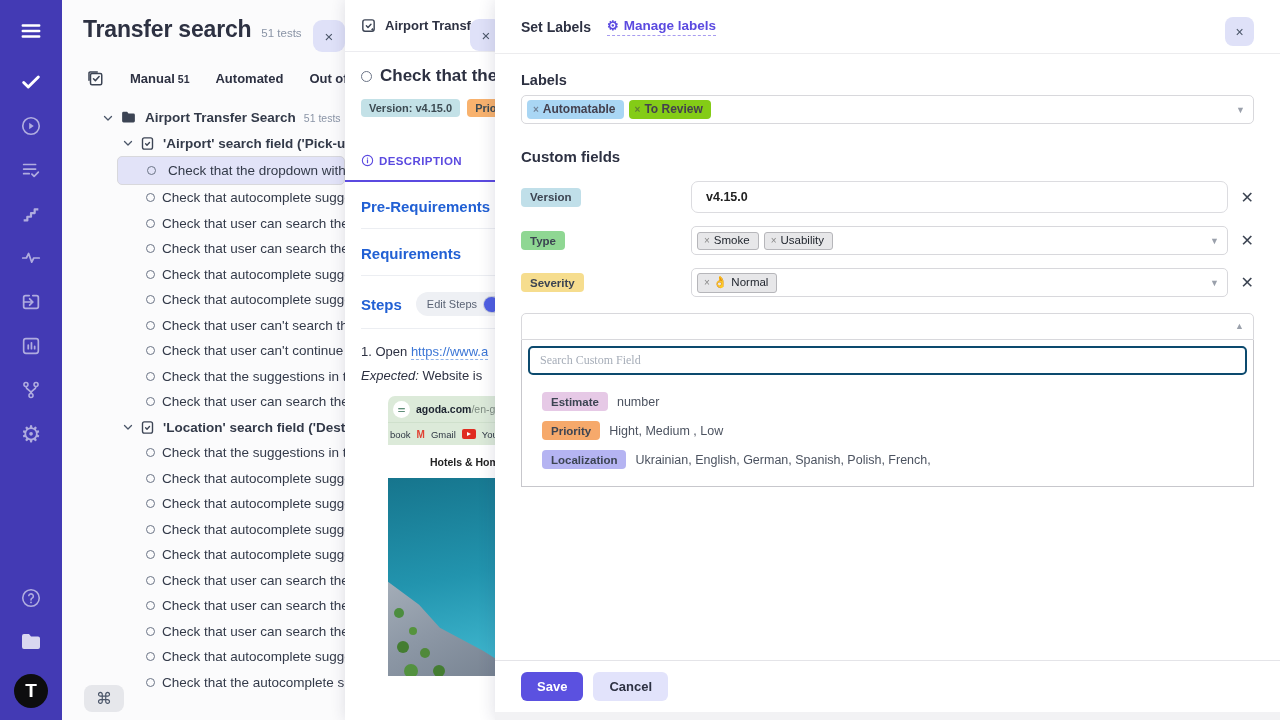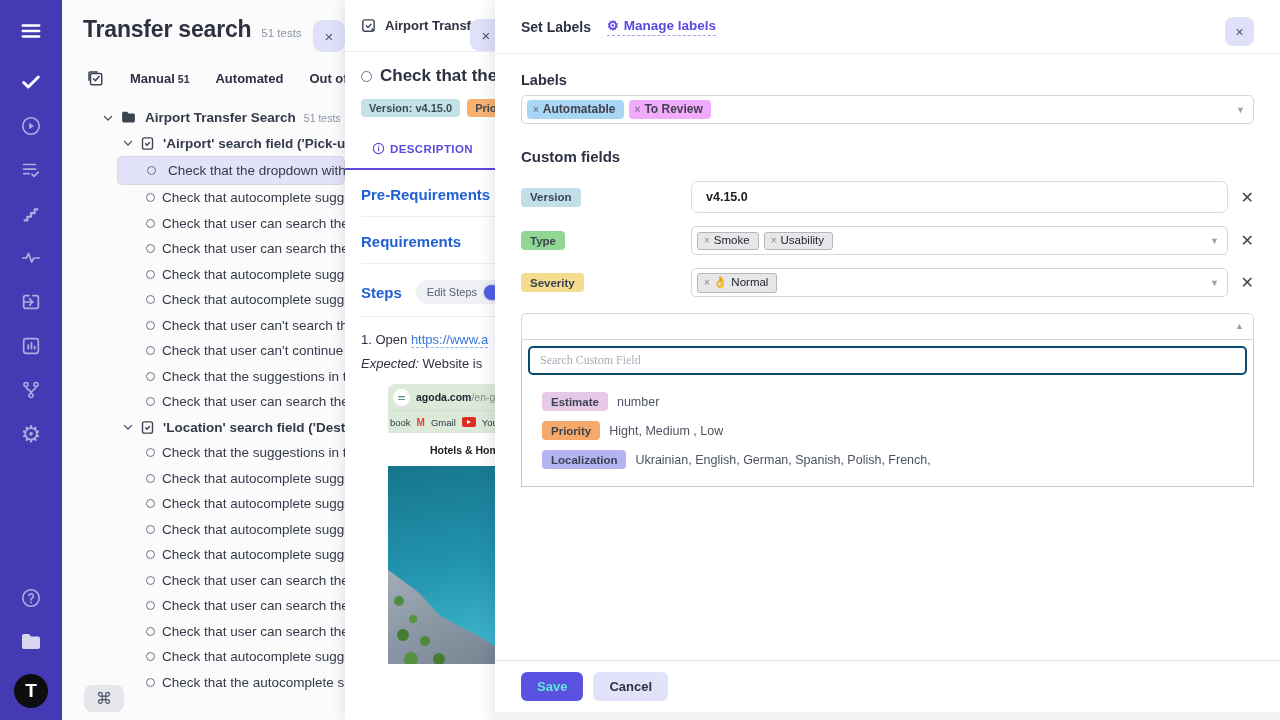--- a/index.html
+++ b/index.html
@@ -43,21 +43,21 @@
   .detail-panel { position:absolute; left:345px; top:0; width:150px; height:720px; background:#fff; z-index:2; overflow:hidden; box-shadow:0 0 14px rgba(40,40,80,.14); }
   .dp-tabrow { height:52px; border-bottom:1px solid #ececf0; display:flex; align-items:center; padding-left:15px; white-space:nowrap; }
   .dp-tabicon { display:flex; margin-right:8px; color:#3c4454; }
   .dp-tablabel { font-size:13px; font-weight:700; }
   .dp-close { left:125px; top:19px; position:absolute; }
   .dp-body { padding:14px 0 0 16px; }
   .dp-title { display:flex; align-items:center; white-space:nowrap; font-size:17px; font-weight:800; color:#2d3142; }
   .dp-title .circ { width:11px; height:11px; border:1.5px solid #6b7486; border-radius:50%; margin-right:8px; flex:none; }
   .dp-badges { display:flex; gap:7px; margin-top:13px; white-space:nowrap; }
   .badge { font-size:11px; font-weight:600; color:#3c4a52; padding:3px 8px; border-radius:4px; }
-  .desc-tabs { margin-top:24px; margin-left:-16px; padding-left:27px; border-bottom:2px solid #5b4ae0; padding-bottom:9px; white-space:nowrap; }
+  .desc-tabs { margin-top:36px; margin-left:-16px; padding-left:16px; border-bottom:2px solid #5b4ae0; padding-bottom:9px; white-space:nowrap; }
   .desc-tab { color:#5b4ae0; font-size:11.5px; font-weight:800; letter-spacing:.4px; display:inline-flex; align-items:center; gap:5px; cursor:pointer; }
   .dp-section { padding:16px 0 12px 0; border-bottom:1px solid #eceef2; margin-right:-16px; white-space:nowrap; }
   .dp-section h3 { display:inline; font-size:15px; font-weight:800; color:#2160d4; }
   .edit-pill { display:inline-flex; align-items:center; gap:6px; background:#eef0f4; border-radius:13px; height:24px; padding:0 4px 0 11px; font-size:11px; color:#5a6374; margin-left:14px; vertical-align:2px; cursor:pointer; }
   .edit-pill .knobwrap { width:30px; height:17px; background:#c9cede; border-radius:9px; position:relative; }
   .edit-pill .knob { position:absolute; left:1px; top:1px; width:15px; height:15px; border-radius:50%; background:#4f5fe3; }
   .dp-step { margin-top:15px; font-size:13px; white-space:nowrap; }
   .dp-step .lnk { color:#3b76d6; border-bottom:1px dashed #8fb2e8; cursor:pointer; }
   .dp-expected { margin-top:9px; font-size:13px; white-space:nowrap; }
   .dp-expected em { font-style:italic; }
@@ -101,21 +101,21 @@
   .combo-sel { border:1px solid #d8d8dc; border-radius:5px 5px 0 0; height:27px; position:relative; background:#fff; cursor:text; }
   .combo-sel .caret-up { position:absolute; right:9px; top:7px; font-size:9px; color:#9aa0ab; }
   .dropdown { border:1px solid #c7c7cc; border-top:none; background:#fff; padding:6px 6px 12px 6px; }
   .search-input { width:100%; height:29px; border:2px solid #0c4a6e; border-radius:5px; font-size:12px; color:#333; padding:0 10px; font-family:Liberation Serif, serif; }
   .search-input::placeholder { color:#a6adb8; }
   .options { padding:12px 0 0 14px; }
   .opt { display:flex; align-items:center; gap:9px; height:29px; cursor:pointer; }
   .opt .desc { font-size:12.5px; color:#4c5360; }
   .md-footer { flex:none; border-top:1px solid #e4e4e8; padding:11px 26px; display:flex; gap:10px; }
   .btn { border:none; border-radius:6px; font-size:13px; font-weight:600; padding:7px 16px; cursor:pointer; font-family:"Liberation Sans",sans-serif; }
-  .btn-save { background:#5b51e0; color:#5eead4; }
+  .btn-save { background:#5b51e0; color:#ffffff; }
   .btn-cancel { background:#e2e3fb; color:#2d3142; }
   .md-strip { flex:none; height:8px; background:#f2f2f4; }
 </style>
 </head>
 <body>
 
 <aside class="sidebar">
   <span class="sb-ic menu">
     <svg width="22" height="22" viewBox="0 0 24 24">
         <path d="M3 6h18M3 12h18M3 18h18" stroke="currentColor" stroke-width="2.6" stroke-linecap="round"></path>
@@ -426,21 +426,21 @@
   </div>
   <button class="md-close">
       <span>×</span>
     </button>
 
   <div class="md-body">
     <div class="fld-label">Labels</div>
     <div class="sel" id="labels-select">
         <span class="chip" style="background: rgb(169, 214, 244);"><span class="x">×</span>Automatable</span>
         <span class="caret">▼</span>
-        <span class="chip" style="background: #f0abfc;"><span class="x">×</span>To Review</span>
+        <span class="chip" style="background: #84cc16;"><span class="x">×</span>To Review</span>
       </div>
 
     <div class="sec-title">Custom fields</div>
 
     <div class="cf-row">
       <div class="cf-tagcol"><span class="cf-tag" style="background: rgb(192, 223, 233);">Version</span></div>
       <div class="cf-ctrl"><input class="cf-input" value="v4.15.0" style=""></div>
       <button class="cf-x">✕</button>
     </div>
 

